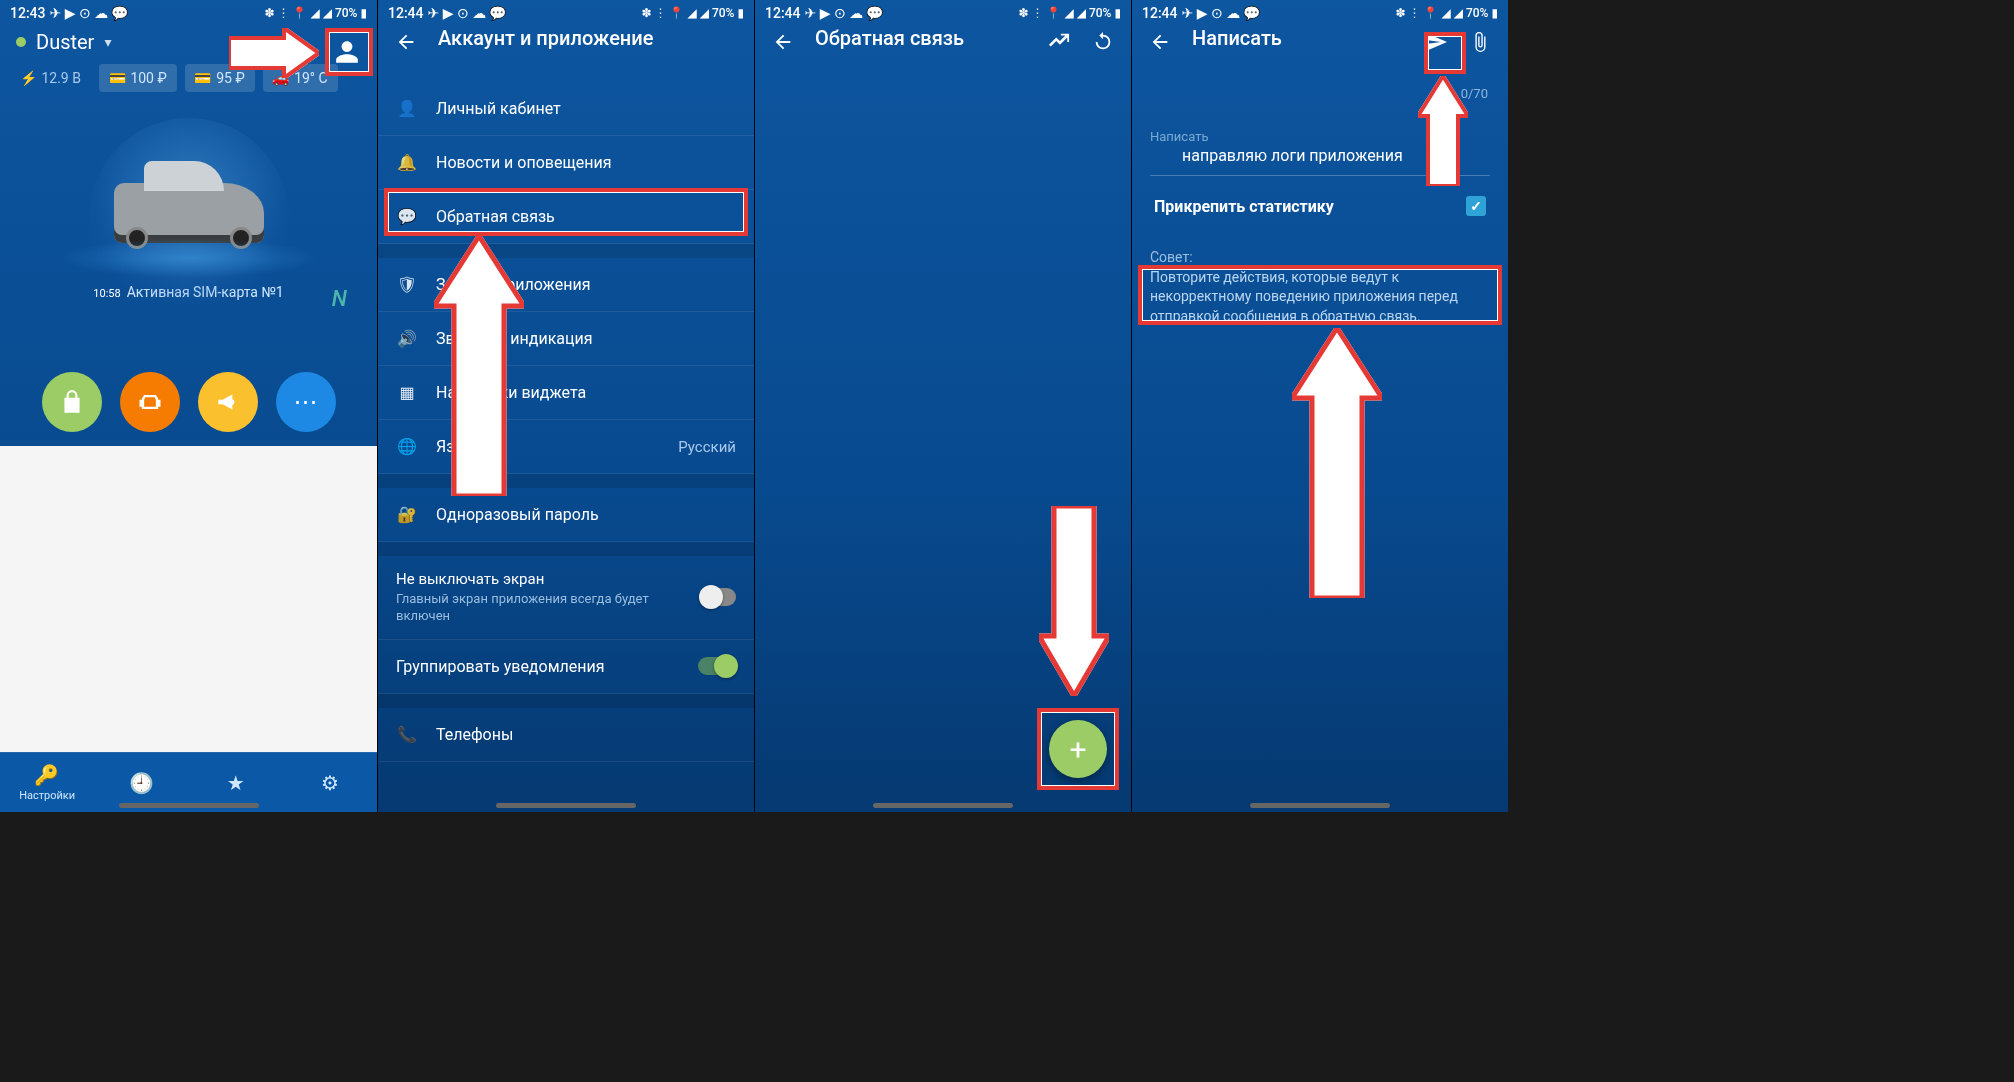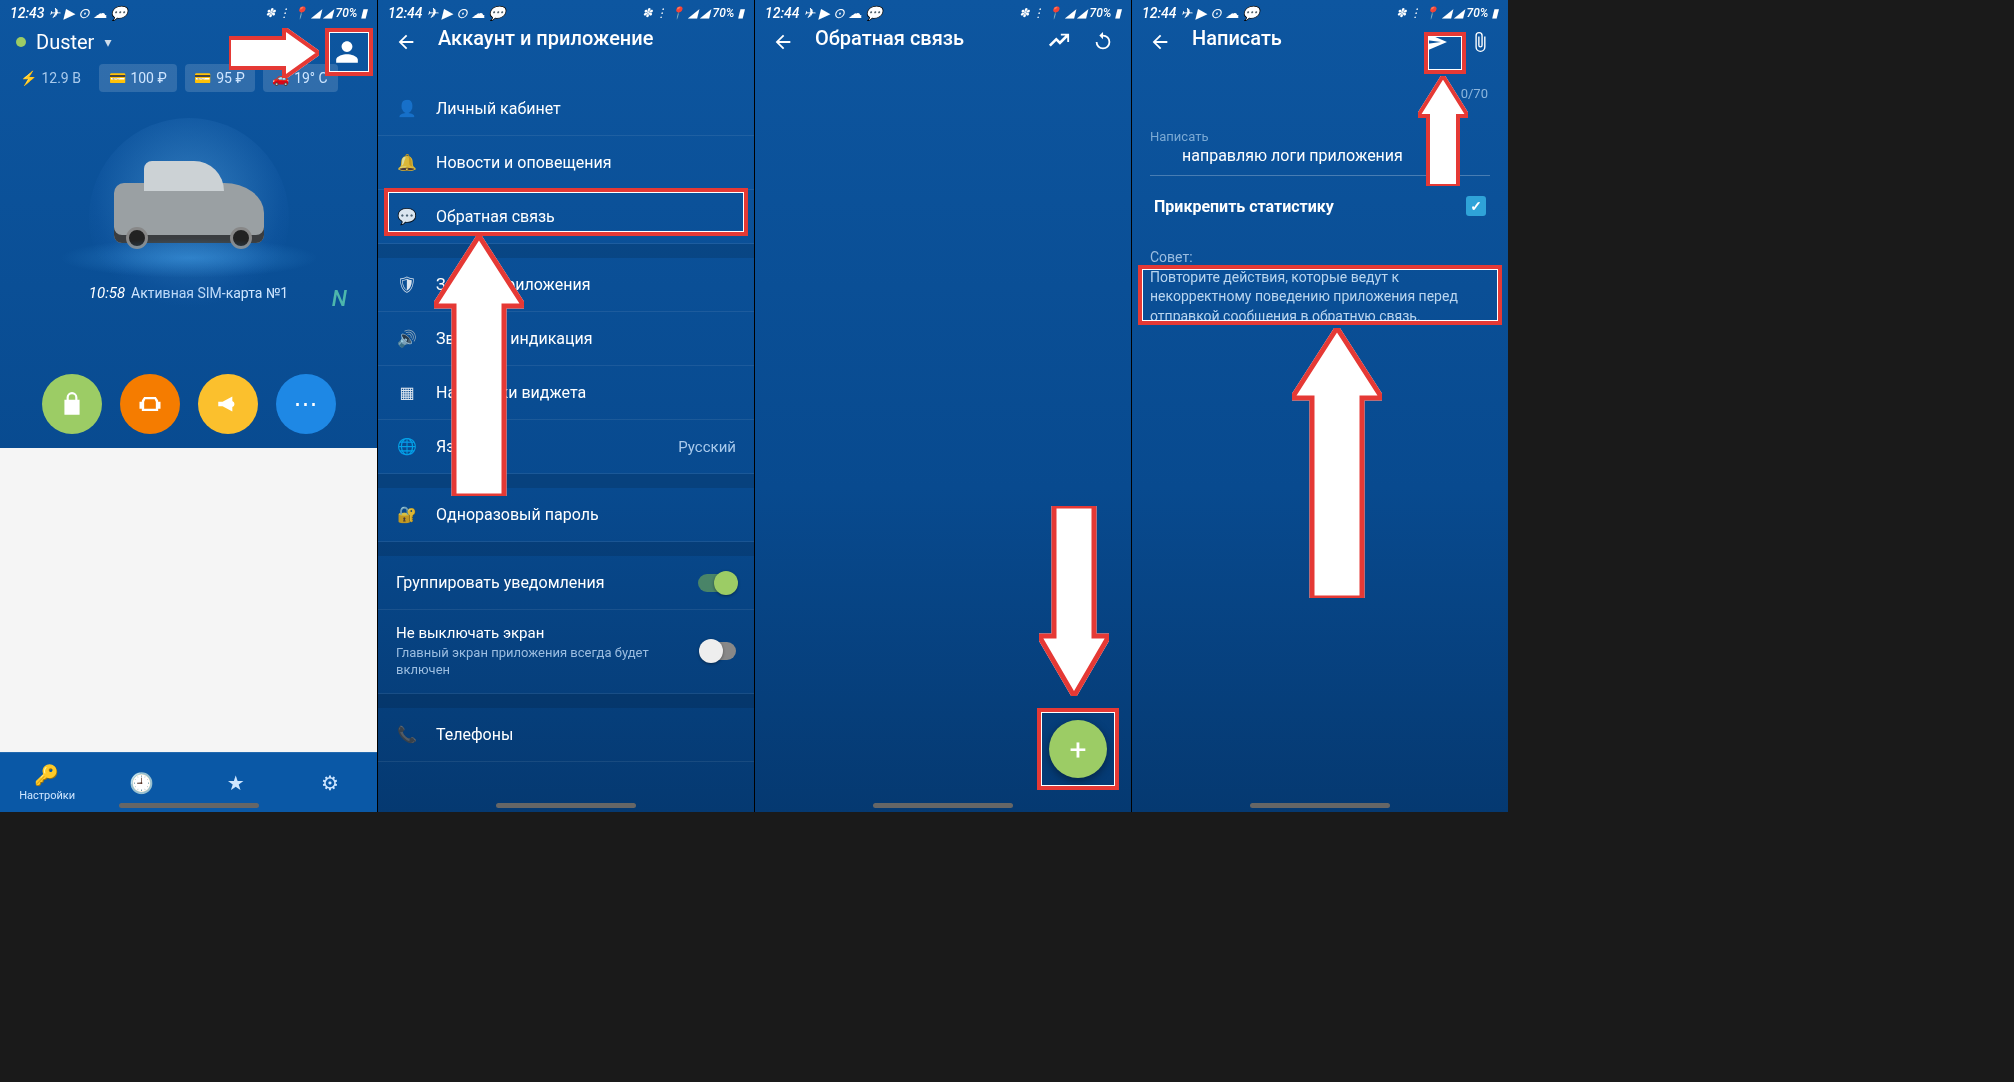--- a/index.html
+++ b/index.html
@@ -1,21 +1,21 @@
 <!DOCTYPE html>
 <html><head>
 <meta charset="utf-8">
 <style>
   * { box-sizing: border-box; margin: 0; padding: 0; font-family: Roboto, Arial, sans-serif; }
   body { background: #1a1a1a; display: flex; gap: 0; overflow: hidden; }
   .phone { width: 377px; height: 812px; background: linear-gradient(180deg, #0d56a0 0%, #084a8f 60%, #053971 100%); position: relative; color: #fff; display: flex; flex-direction: column; overflow: hidden; }
   .phone + .phone { border-left: 1px solid #000; }
 
   
-  .status-bar { height: 26px; display: flex; justify-content: space-between; align-items: center; padding: 0 10px; font-size: 14px; font-weight: 500; font-style: italic; }
+  .status-bar { height: 26px; display: flex; justify-content: space-between; align-items: center; padding: 0 10px; font-size: 14px; font-weight: 500; }
   .status-left { display: flex; align-items: center; gap: 4px; }
   .status-right { display: flex; align-items: center; gap: 3px; font-size: 12px; }
 
   
   .appbar { height: 56px; display: flex; align-items: flex-start; padding: 0 12px; gap: 16px; }
   .appbar-title { font-size: 20px; font-weight: 500; flex: 1; }
   .appbar-actions { display: flex; gap: 12px; align-items: center; }
   .back-btn, .icon-btn { width: 32px; height: 32px; display: flex; align-items: center; justify-content: center; cursor: pointer; border-radius: 50%; }
 
   
@@ -27,21 +27,21 @@
   .pill.plain { background: transparent; color: #a9caec; }
   .car-dome { margin: 20px auto 0; width: 260px; height: 160px; position: relative; }
   .dome { position: absolute; top: 0; left: 30px; width: 200px; height: 200px; border-radius: 50%; background: radial-gradient(circle at 50% 40%, rgba(120,200,255,.35), rgba(30,100,180,.15) 60%, rgba(0,60,140,0) 70%); }
   .dome-ring { position: absolute; bottom: 0; left: 0; width: 260px; height: 40px; border-radius: 50%; background: radial-gradient(ellipse, rgba(80,180,255,.4), rgba(80,180,255,0) 70%); }
   .car-silh { position:absolute; bottom:35px; left:55px; width:150px; height:60px; background:#9aa0a3; border-radius:10px 40px 8px 8px / 10px 30px 8px 8px; box-shadow: inset 0 -8px 0 #3a3d40; }
   .car-silh::before { content:''; position:absolute; top:-22px; left:30px; width:80px; height:30px; background:#ccd2d5; border-radius:8px 30px 0 0; }
   .car-silh .wheel { position:absolute; bottom:-6px; width:22px; height:22px; background:#222; border-radius:50%; border:3px solid #888; }
   .car-silh .w1{left:12px;} .car-silh .w2{right:12px;}
   .neutral-badge { position: absolute; right: 30px; top: 286px; color: #4db6ac; font-size: 22px; font-weight: 500; font-style: italic; }
   .clock-line { text-align: center; font-size: 14px; color: #cfe6ff; margin-top: 6px; }
-  .clock-line .time { font-size: 15px; margin-right: 6px; color:#fff;font-style:italic; }
+  .clock-line .time { font-size: 11px; margin-right: 6px; color:#fff; }
   .action-circles { display: flex; gap: 18px; justify-content: center; margin-top: 72px; }
   .action-circle { width: 60px; height: 60px; border-radius: 50%; display: flex; align-items: center; justify-content: center; color: #fff; font-size: 24px; }
   .c-green { background: #9ccc65; } .c-orange { background: #f57c00; } .c-yellow { background: #fbc02d; } .c-blue { background: #1e88e5; }
   .map-area { flex: 1; background: #f5f5f5; position: relative; margin-top:14px;}
   .maplabel { position:absolute; right:18px; bottom:40px; color:#9aa; font-size:12px; font-style: italic; }
   .bottom-nav { position:absolute; bottom:0; left:0; right:0; height: 60px; background: #0a58a6; display: flex; border-top: 1px solid rgba(255,255,255,.1); }
   .nav-item { flex: 1; display: flex; flex-direction: column; align-items: center; justify-content: center; gap: 2px; color: #cfe6ff; font-size: 11px; }
   .nav-item .icon { font-size: 20px; }
   .swipe-handle { position:absolute; bottom:4px; left:50%; transform:translateX(-50%); width:140px; height:5px; background:#666; border-radius:3px; }
 
@@ -234,31 +234,31 @@
         <span class="lii">🌐</span>
         <span>Язык</span>
         <span class="trail">Русский</span>
       </div>
     <div class="section-gap"></div>
     <div class="list-item">
         <span class="lii">🔐</span>
         <span>Одноразовый пароль</span>
       </div>
     <div class="section-gap"></div>
-    <div class="list-item">
-        <span>Группировать уведомления</span>
-        <div class="toggle on"></div>
-      </div>
     <div class="list-item two-line">
       <div>
           <div class="main">Не выключать экран</div>
           <div class="sub">Главный экран приложения всегда будет включен</div>
         </div>
       <div class="toggle off"></div>
     </div>
+    <div class="list-item">
+        <span>Группировать уведомления</span>
+        <div class="toggle on"></div>
+      </div>
     <div class="section-gap"></div>
     <div class="list-item">
         <span class="lii">📞</span>
         <span>Телефоны</span>
       </div>
 
   </div>
 
   <div class="hlbox" style="top:188px; left:6px; width:364px; height:48px;"></div>
   <div class="arrow" style="top:236px; left:56px;">

